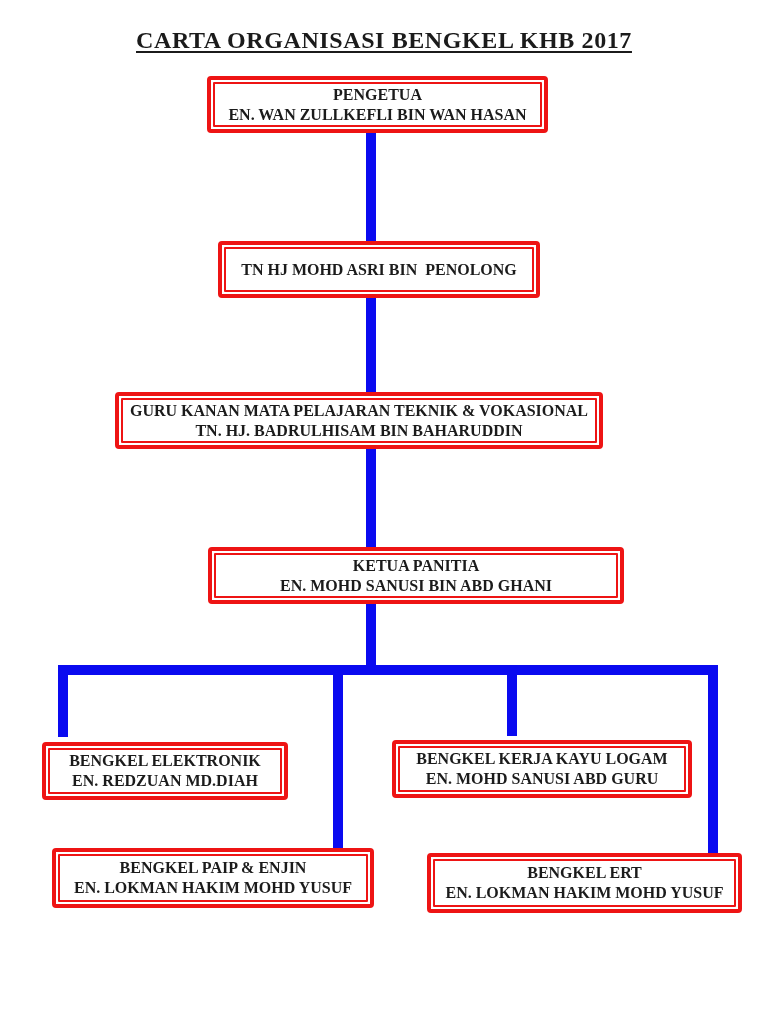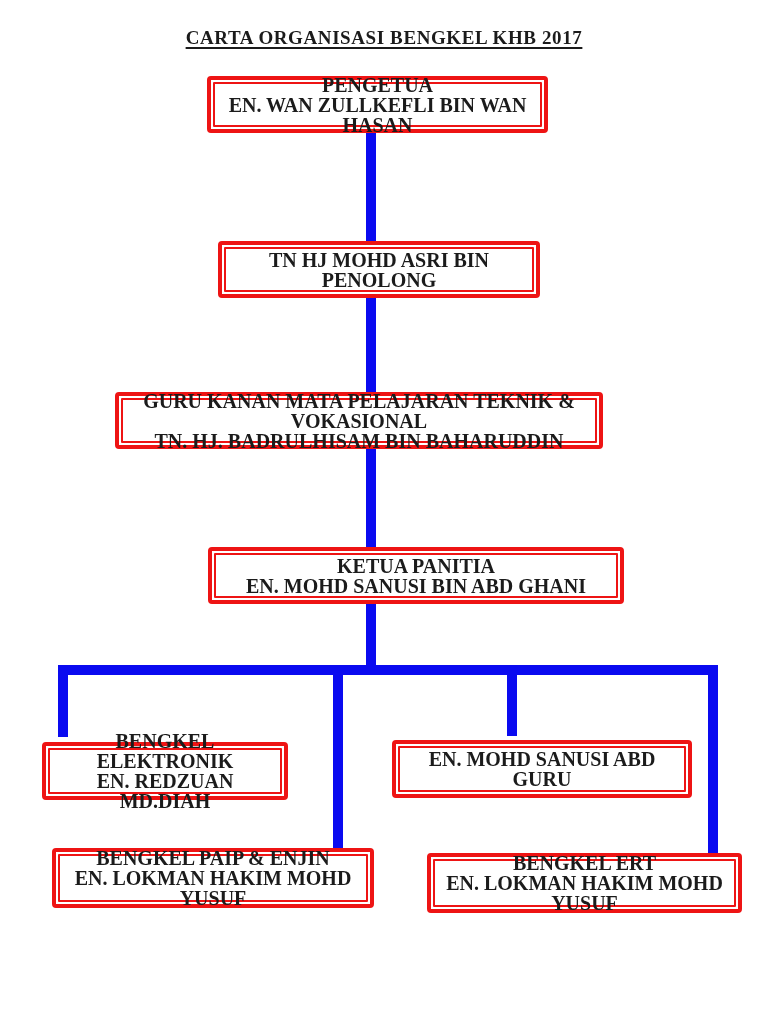--- a/index.html
+++ b/index.html
@@ -7,21 +7,21 @@
     width: 768px; height: 1024px;
     position: relative;
     background: #ffffff;
     font-family: "Liberation Serif", "DejaVu Serif", serif;
     overflow: hidden;
   }
   .chart-title {
     position: absolute;
     top: 27px; left: 0; width: 768px;
     text-align: center;
-    font-size: 19px;
+    font-size: 24px;
     font-weight: bold;
     letter-spacing: 0.6px;
     color: #1b1b1b;
     text-decoration: underline;
     text-decoration-thickness: 2px;
     text-underline-offset: 3px;
   }
   .org-box {
     position: absolute;
     box-sizing: border-box;
@@ -36,21 +36,21 @@
     width: 100%; height: 100%;
     border: 2px solid #ee1414;
     border-radius: 1px;
     display: flex;
     flex-direction: column;
     align-items: center;
     justify-content: center;
     text-align: center;
   }
   .org-box .line {
-    font-size: 20px;
+    font-size: 16px;
     font-weight: bold;
     line-height: 20px;
     color: #1b1b1b;
     white-space: pre-wrap;
   }
   .connector {
     position: absolute;
     background: #0a0af0;
     z-index: 1;
   }
@@ -101,20 +101,21 @@
 
 <div class="org-box" style="left:42px; top:742px; width:246px; height:58px;">
   <div class="org-box-inner">
     <div class="line">BENGKEL ELEKTRONIK</div>
     <div class="line">EN. REDZUAN MD.DIAH</div>
   </div>
 </div>
 
 <div class="org-box" style="left:392px; top:740px; width:300px; height:58px;">
   <div class="org-box-inner">
+    <div class="line">BENGKEL KERJA KAYU LOGAM</div>
     <div class="line">EN. MOHD SANUSI ABD GURU</div>
   </div>
 </div>
 
 <div class="org-box" style="left:52px; top:848px; width:322px; height:60px;">
   <div class="org-box-inner">
     <div class="line">BENGKEL PAIP &amp; ENJIN</div>
     <div class="line">EN. LOKMAN HAKIM MOHD YUSUF</div>
   </div>
 </div>

